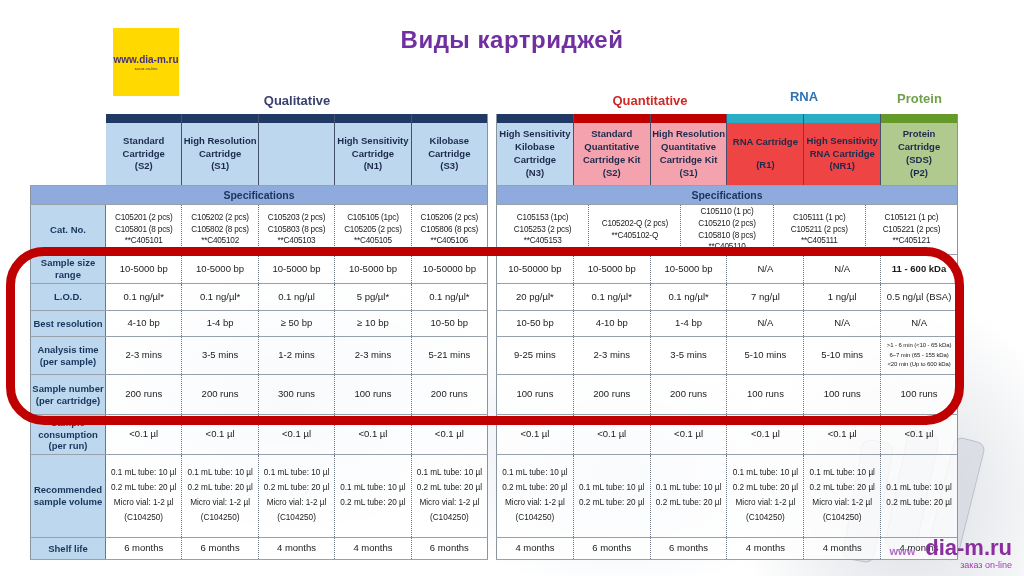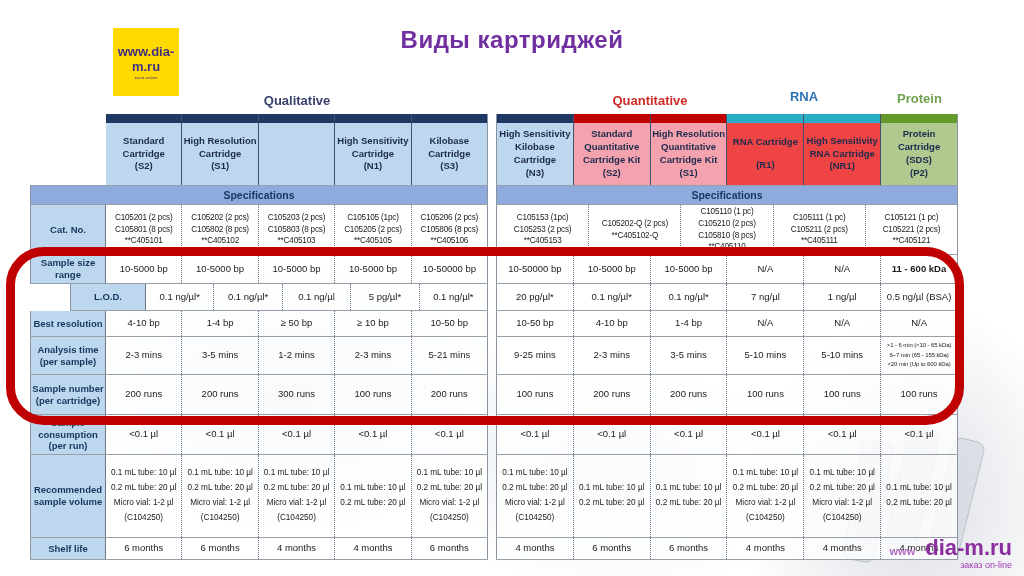--- a/index.html
+++ b/index.html
@@ -13,21 +13,21 @@
   .vial{position:absolute;z-index:0;width:30px;height:120px;border-radius:9px;
         background:rgba(208,213,222,.6);border:1px solid rgba(150,156,170,.45)}
   .v1{left:852px;top:440px;transform:rotate(10deg)}
   .v2{left:896px;top:430px;transform:rotate(12deg)}
   .v3{left:940px;top:438px;transform:rotate(14deg)}
 
   .logo{position:absolute;top:28px;width:66px;height:68px;background:#FFD900;z-index:2;
         display:flex;flex-direction:column;align-items:center;justify-content:center;gap:2px;text-align:center}
   .logo1{left:25px}.logo2{left:113px}
   .logo .main{color:#44317e;font-weight:bold;font-size:11px;letter-spacing:.5px}
-  .logo2 .main{font-size:13px;letter-spacing:0}
+  .logo2 .main{font-size:10px;letter-spacing:0}
   .logo .sub{color:#44317e;font-size:4px;line-height:1}
 
   .title{position:absolute;left:0;right:0;top:26px;text-align:center;z-index:1;
          color:#7030A0;font-size:24px;font-weight:bold;letter-spacing:.5px}
 
   .glabel{position:absolute;z-index:2;font-size:13px;font-weight:bold;text-align:center}
   .gl-qual{left:106px;width:382px;top:93px;color:#39426E}
   .gl-quant{left:573px;width:154px;top:93px;color:#CE2B26}
   .gl-rna{left:727px;width:154px;top:89px;color:#2E74B5}
   .gl-prot{left:881px;width:77px;top:91px;color:#6FA04C}
@@ -178,21 +178,21 @@
         <div class="cell data-cell">
           <div class="vline">10-5000 bp</div>
         </div>
         <div class="cell data-cell">
           <div class="vline">10-5000 bp</div>
         </div>
         <div class="cell data-cell">
           <div class="vline">10-50000 bp</div>
         </div>
       </div>
-      <div class="row data-row" style="height: 27px; margin-left: 40px;">
+      <div class="row data-row" style="height: 27px;">
         <div class="cell label-cell">
           <div class="lline">L.O.D.</div>
         </div>
         <div class="cell data-cell">
           <div class="vline">0.1 ng/µl*</div>
         </div>
         <div class="cell data-cell">
           <div class="vline">0.1 ng/µl*</div>
         </div>
         <div class="cell data-cell">

